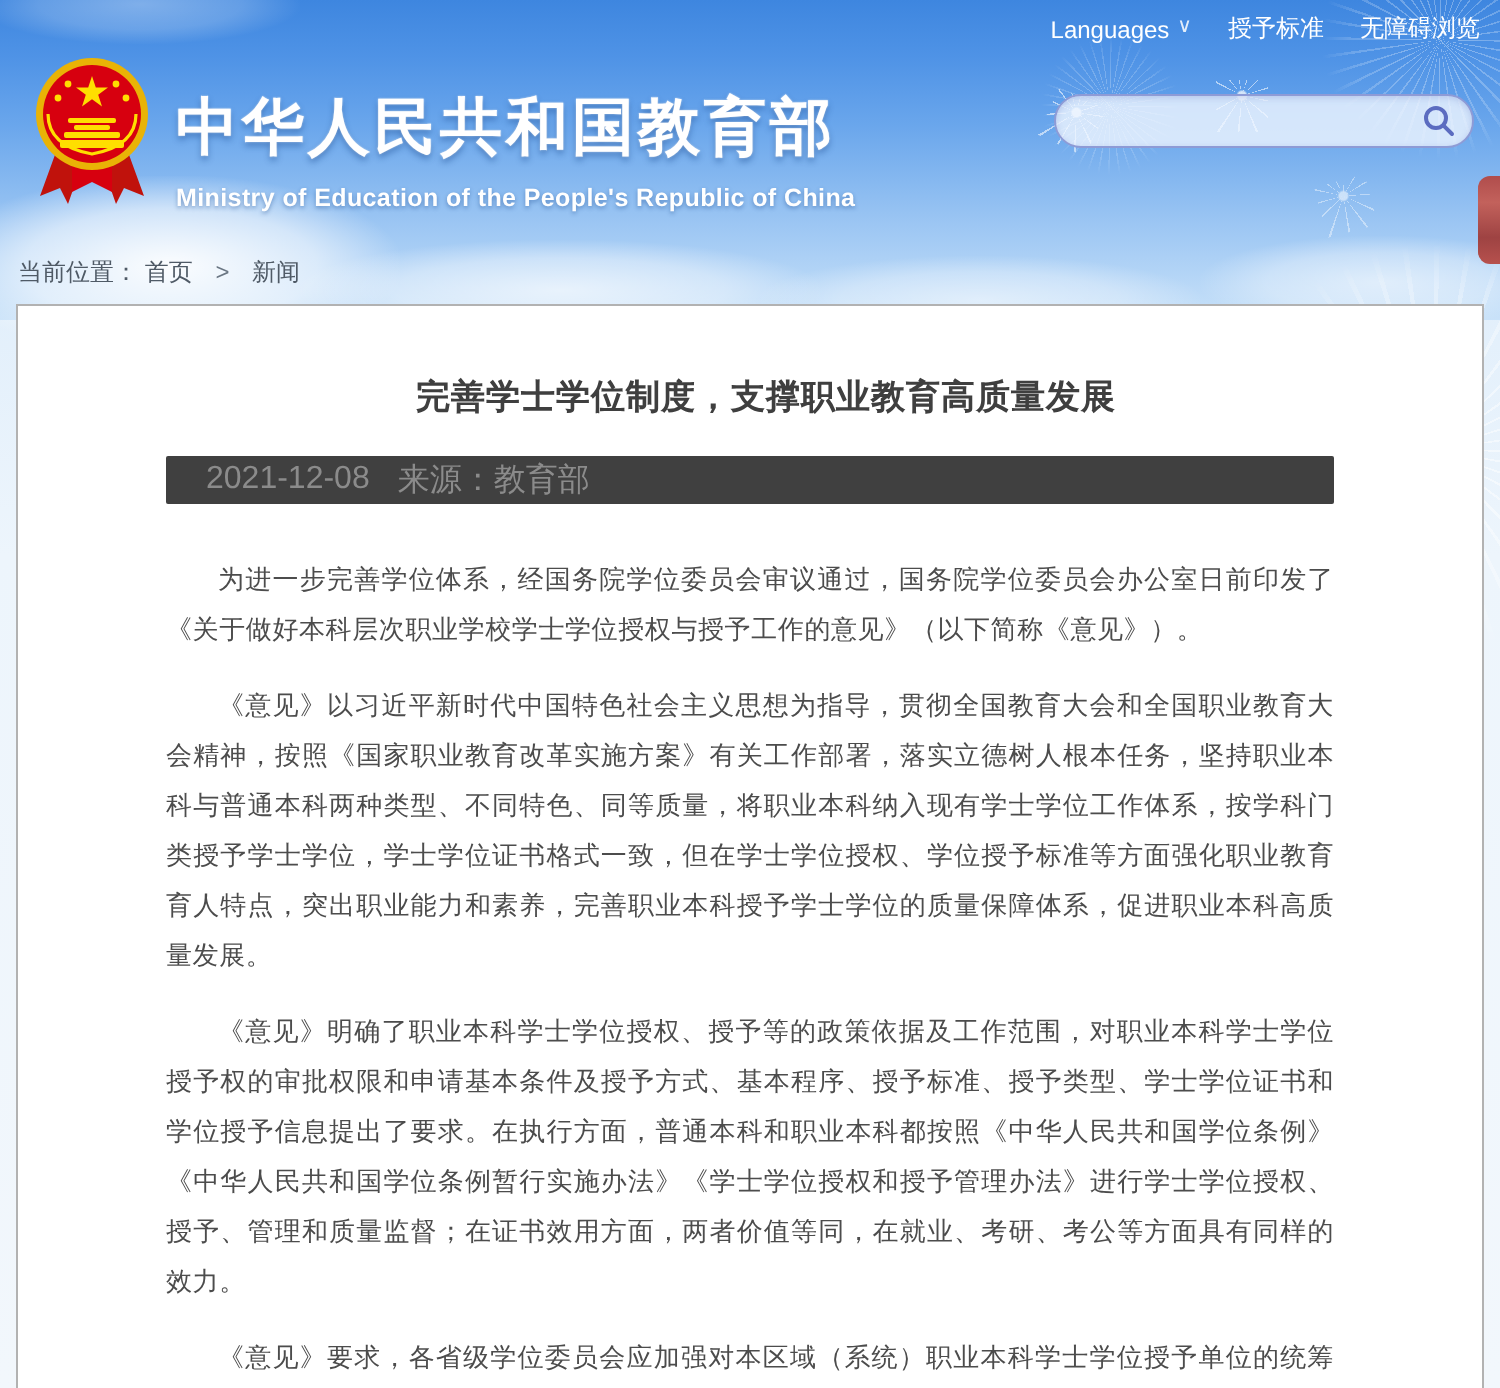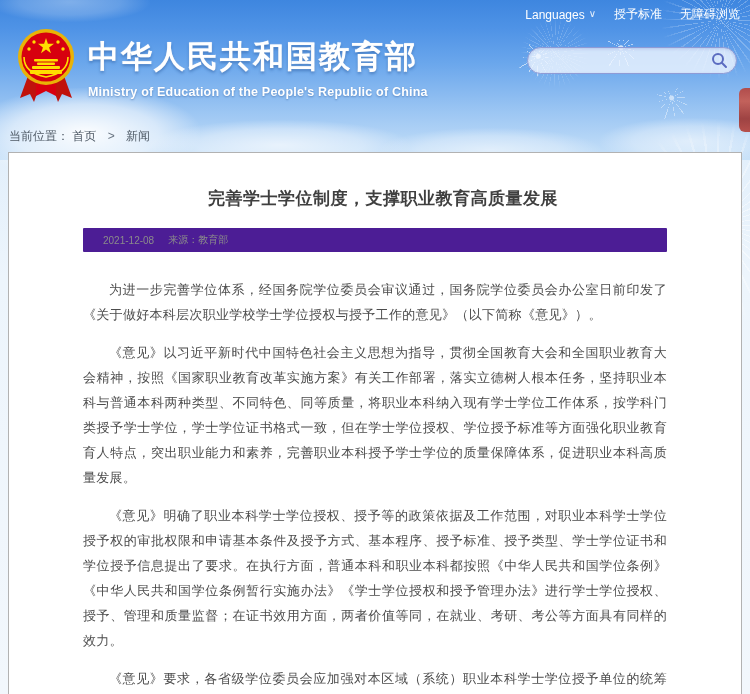--- a/index.html
+++ b/index.html
@@ -37,21 +37,21 @@
   .red-deco { position:absolute; right:-5px; top:88px; width:16px; height:44px; border-radius:6px 0 0 6px;
     background:linear-gradient(180deg,#b5413a 0%,#c8574b 30%,#9e342f 70%,#b5413a 100%); opacity:.9; }
 
   
   .topbar { position:absolute; top:6px; right:10px; display:flex; align-items:center; gap:18px;
     color:#fff; font-size:12px; z-index:6; }
   .topbar a { color:#fff; text-decoration:none; display:flex; gap:4px; cursor:pointer; }
   .chev { font-size:10px; opacity:.85; }
 
   
-  .masthead { position:absolute; left:14px; top:28px; display:flex; align-items:flex-start; z-index:6; }
+  .masthead { position:absolute; left:14px; top:28px; display:flex; align-items:flex-end; z-index:6; }
   .emblem { width:64px; height:78px; flex:0 0 auto; }
   .titles { margin-left:10px; padding-top:8px; }
   .site-title-cn { font-size:31px; font-weight:bold; color:#fff; letter-spacing:2px;
     text-shadow:0 2px 3px rgba(25,70,140,.45), 0 0 1px rgba(255,255,255,.8); }
   .site-title-en { margin-top:7px; font-size:12.5px; font-weight:bold; color:#fff;
     text-shadow:0 1px 2px rgba(25,70,140,.45); letter-spacing:.2px; }
 
   
   .searchbox { position:absolute; left:527px; top:47px; width:210px; height:27px; z-index:6;
     background:rgba(240,246,255,.8); border:1px solid #8e9bd6; border-radius:14px;
@@ -61,22 +61,22 @@
 
   
   .breadcrumb { position:absolute; left:9px; top:128px; font-size:12px; color:#4f5a66; z-index:6; }
   .breadcrumb a { color:#4f5a66; text-decoration:none; cursor:pointer; }
   .breadcrumb .sep { margin:0 8px; color:#6a7683; }
 
   
   .content-box { position:absolute; left:8px; top:152px; width:734px; height:560px;
     background:#fff; border:1px solid #b2b2b2; z-index:5; }
   .article-title { margin-top:34px; text-align:center; font-size:17px; font-weight:bold; color:#3f3f3f; letter-spacing:.5px;padding-left:16px; }
-  .meta-bar { width:584px; margin:18px auto 0; height:24px; background:#4c1d95; border-radius:1px;
-    display:flex; align-items:center; padding-left:20px; font-size:10px; color:#8b8b8b; gap:14px; }
+  .meta-bar { width:584px; margin:18px auto 0; height:24px; background:#404040; border-radius:1px;
+    display:flex; align-items:center; padding-left:20px; font-size:16px; color:#8b8b8b; gap:14px; }
   .article-body { width:584px; margin:25px auto 0; }
   .article-body p { font-size:13px; color:#4c4c4c; line-height:25px; text-indent:2em;
     text-align:justify; margin-bottom:13px; letter-spacing:.3px; }
 </style>
 </head>
 <body>
 
 <div class="cloud c1"></div>
 <div class="cloud c2"></div>
 <div class="cloud c3"></div>

